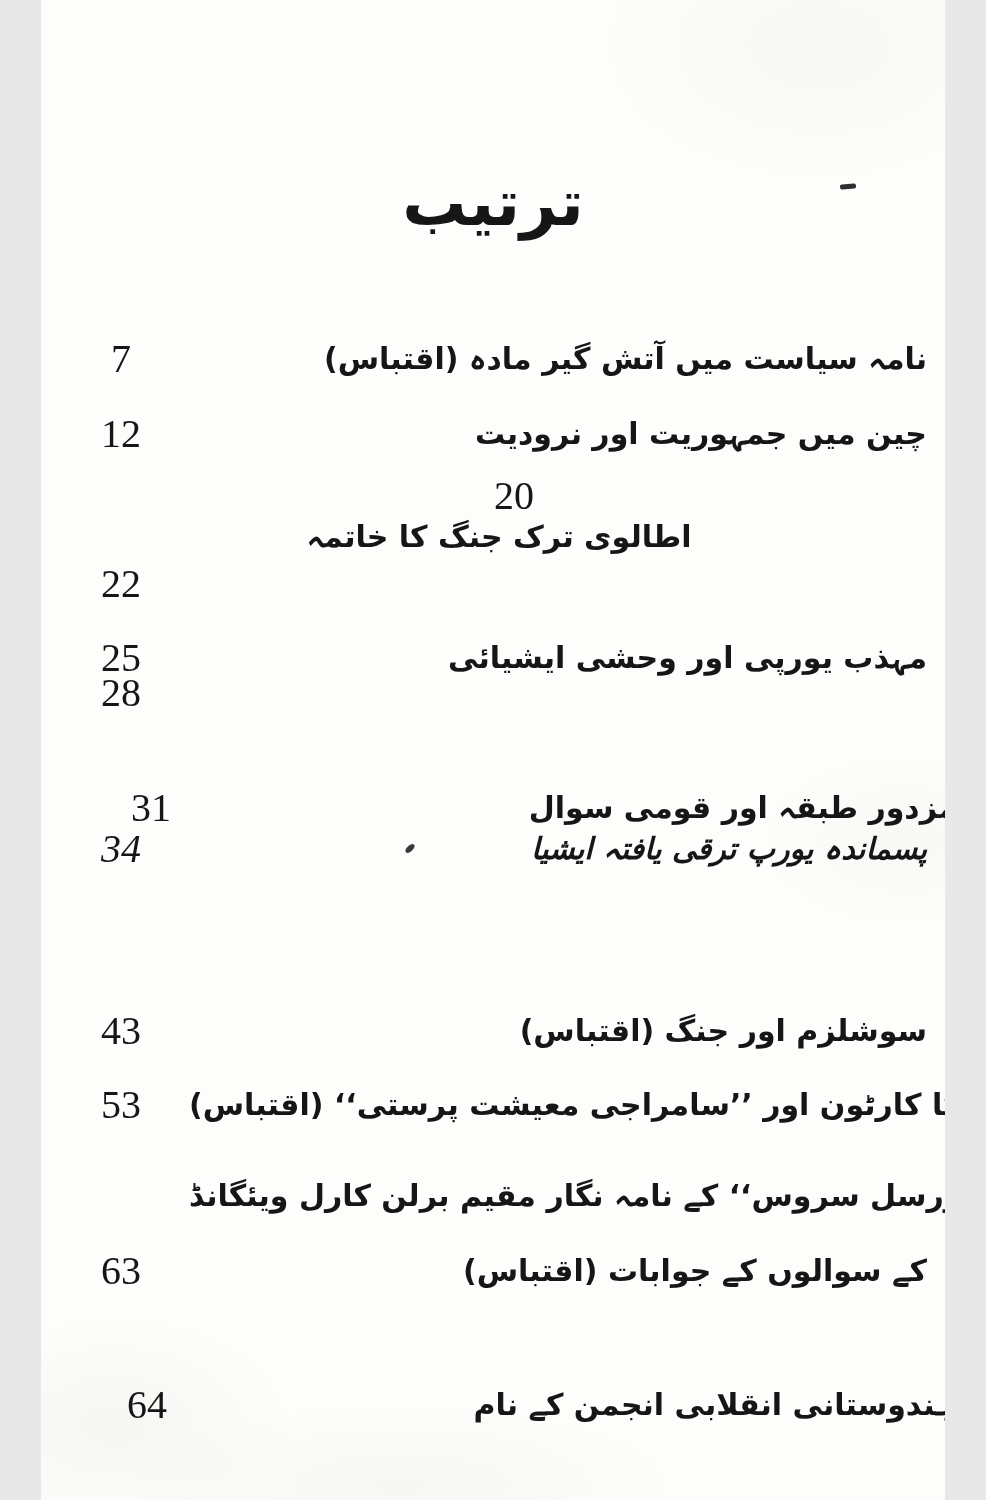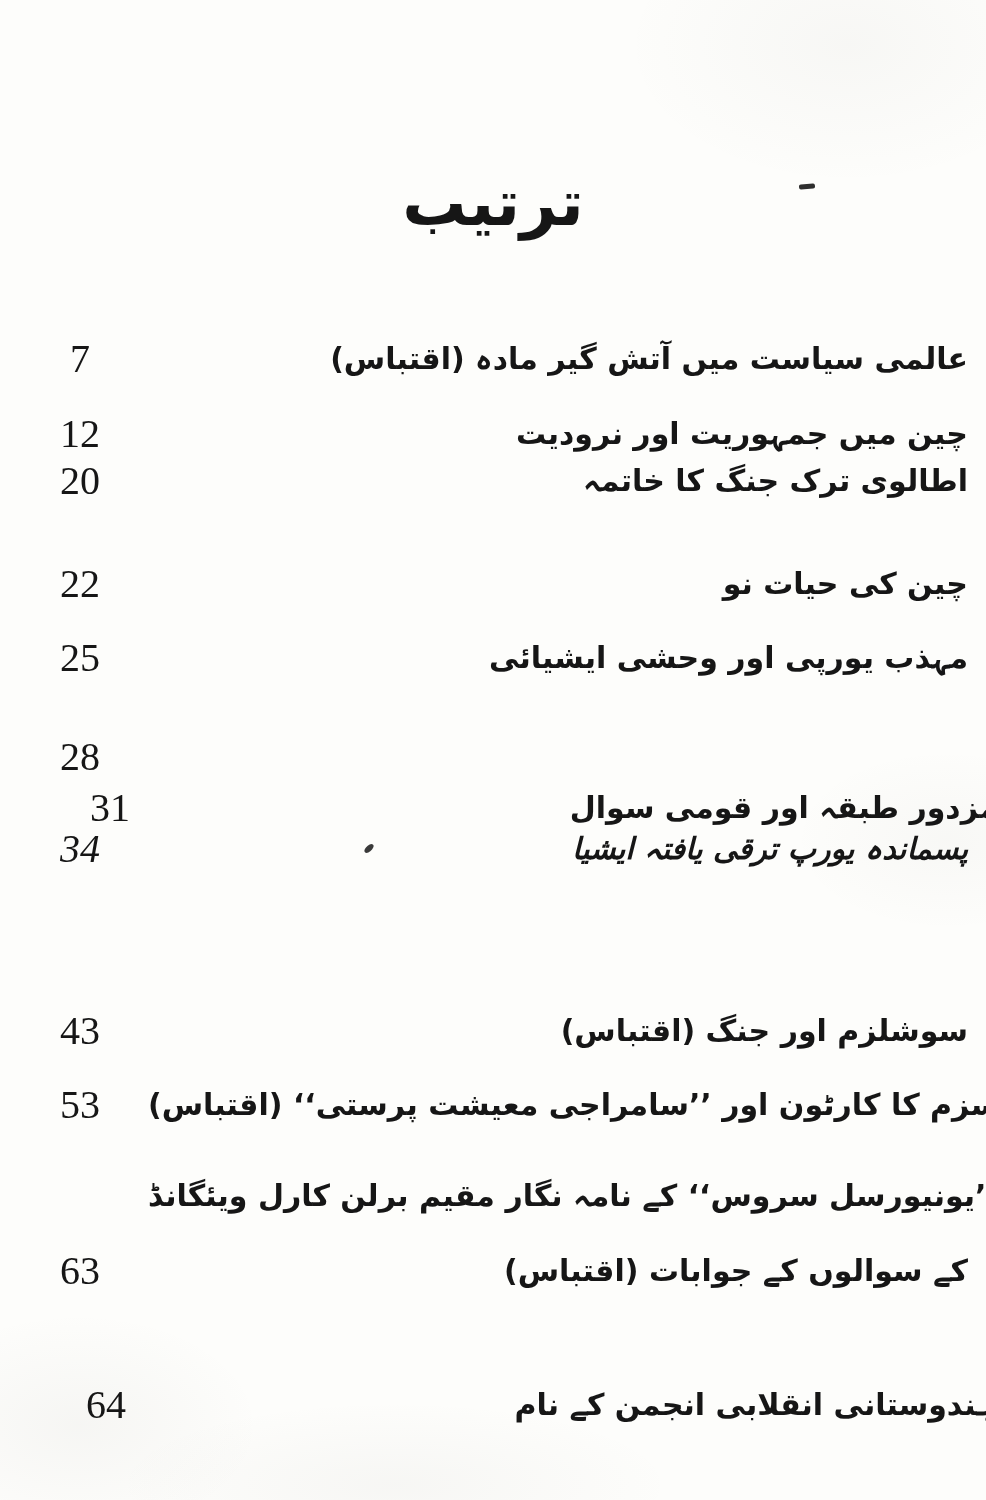--- a/index.html
+++ b/index.html
@@ -2,21 +2,21 @@
 <html lang="ur"><head>
 <meta charset="utf-8">
 <style>
   html, body {
     margin: 0;
     padding: 0;
     background: #e8e8e8;
   }
   .page {
     position: relative;
-    width: 986px;
+    width: 904px;
     height: 1500px;
     margin: 0 auto;
     overflow: hidden;
     color: #161616;
     background:
       radial-gradient(ellipse 320px 200px at 86% 3%, rgba(90,85,75,0.035), transparent 70%),
       radial-gradient(ellipse 260px 160px at 8% 95%, rgba(90,85,75,0.045), transparent 70%),
       radial-gradient(ellipse 220px 130px at 96% 56%, rgba(90,85,75,0.03), transparent 70%),
       radial-gradient(ellipse 400px 120px at 40% 99%, rgba(90,85,75,0.04), transparent 70%),
       #fdfdfb;
@@ -60,24 +60,24 @@
     text-align: right;
     padding-right: 18px;
     padding-left: 30px;
     font-size: 30px;
     font-weight: 700;
     white-space: nowrap;
   }
   
   .r1  { top: 322px; }
   .r2  { top: 397px; }
-  .r3  { top: 444px; }
+  .r3  { top: 472px; flex-direction: column; }
   .r4  { top: 547px; }
   .r5  { top: 621px; }
-  .r6  { top: 720px; }
+  .r6  { top: 656px; }
   .r7  { top: 771px; padding-left: 30px; }
   .r8  { top: 812px; font-style: italic; }
   .r9  { top: 921px; }
   .r10 { top: 994px; }
   .r11 { top: 1068px; }
   .r12 { top: 1159px; }
   .r13 { top: 1234px; gap: 48px; }
   .r14 { top: 1368px; margin-left: 26px; }
   
   .artifact-dash {
@@ -106,36 +106,35 @@
 
 <div class="page">
 
   <div class="doc-title">ترتیب</div>
 
   <span class="artifact-dash"></span>
   <span class="artifact-speck"></span>
 
   <div class="toc-row r1">
     <div class="num">7</div>
-    <div class="title-ur">عالمی سیاست میں آتش گیر مادہ (اقتباس)</div>
+    <div class="title-ur">نامہ سیاست میں آتش گیر مادہ (اقتباس)</div>
   </div>
 
   <div class="toc-row r2">
     <div class="num">12</div>
     <div class="title-ur">چین میں جمہوریت اور نرودیت</div>
   </div>
 
   <div class="toc-row r3">
     <div class="num">20</div>
     <div class="title-ur">اطالوی ترک جنگ کا خاتمہ</div>
   </div>
 
   <div class="toc-row r4">
     <div class="num">22</div>
-    <div class="title-ur">چین کی حیات نو</div>
   </div>
 
   <div class="toc-row r5">
     <div class="num">25</div>
     <div class="title-ur">مہذب یورپی اور وحشی ایشیائی</div>
   </div>
 
   <div class="toc-row r6">
     <div class="num">28</div>
   </div>

